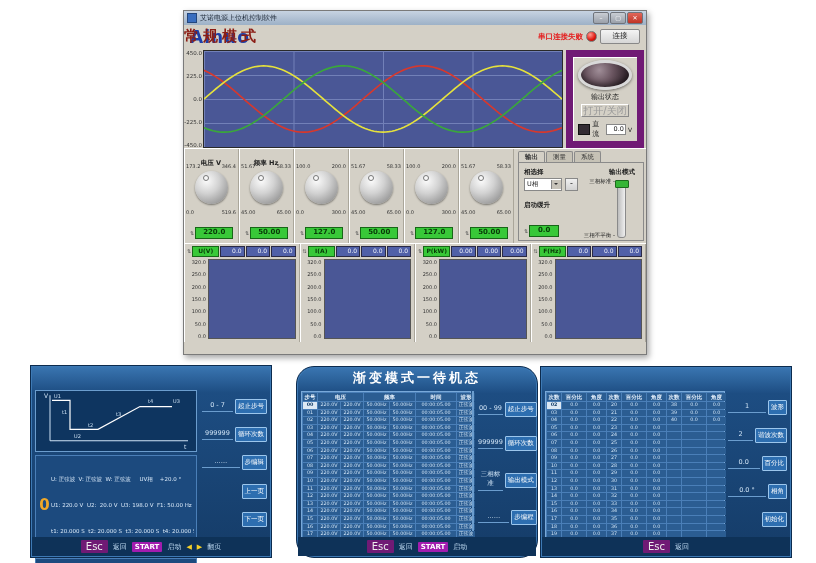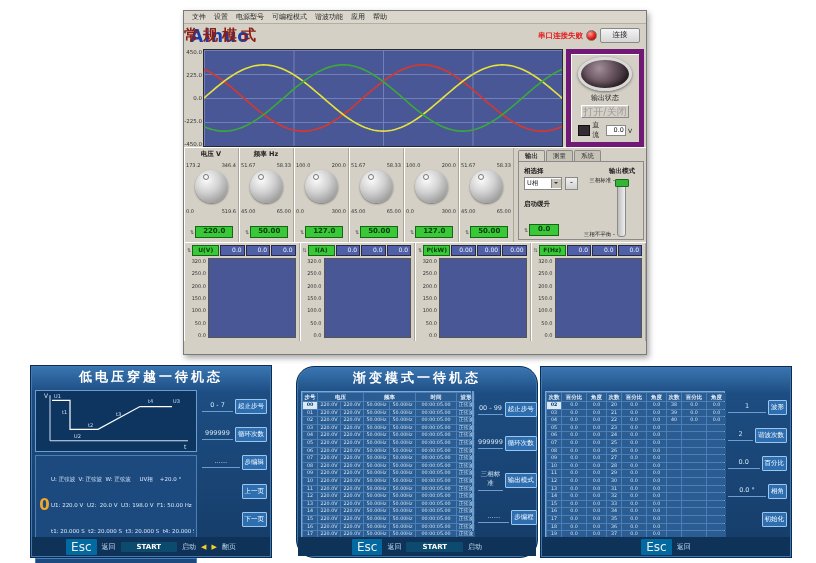--- a/index.html
+++ b/index.html
@@ -27,38 +27,38 @@
                background:linear-gradient(#f4f4f4,#d6d6d6);border:1px solid #888;border-radius:2px;}
 
   
   .wave-row{height:100px;display:flex;padding:2px 2px 0 2px;box-sizing:border-box;}
   .wave-ticks{width:16px;display:flex;flex-direction:column;justify-content:space-between;align-items:flex-end;
               font-size:5.5px;color:#333;padding:0 1px 0 0;}
   .wave-plot{flex:1;position:relative;background:#4a5796;border:1px solid #2a2a2a;
              background-image:linear-gradient(#7280b8 1px,transparent 1px),linear-gradient(90deg,#7280b8 1px,transparent 1px);
              background-size:100% 25%,25% 100%;}
   .wave-plot svg{position:absolute;left:0;top:0;width:100%;height:100%;}
-  .out-panel{width:78px;margin-left:3px;border:5px solid #701a75;box-shadow:inset 1px 1px 0 #fff;
+  .out-panel{width:78px;margin-left:3px;border:7px solid #701a75;box-shadow:inset 1px 1px 0 #fff;
              display:flex;flex-direction:column;align-items:center;padding:3px 16px 2px;box-sizing:border-box;gap:2px;}
   .sphere{width:48px;height:48px;border-radius:50%;
           background:radial-gradient(circle at 38% 30%,#a08e98 0%,#6a5560 40%,#3a2c34 75%,#241b20);
           border:3px solid #d9d9d9;box-shadow:0 1px 3px rgba(0,0,0,.5),inset 0 -3px 5px rgba(0,0,0,.4);}
   .out-label{font-size:7px;color:#222;}
   .out-toggle{width:46px;height:12px;font-size:10px;line-height:11px;text-align:center;color:#9a9a9a;
               background:#d4d0c6;border:1px solid #fff;border-right-color:#8a8a8a;border-bottom-color:#8a8a8a;}
   .dc-row{display:flex;align-items:center;gap:2px;}
   .dc-led{width:12px;height:9px;background:#332c33;border:1px solid #111;}
   .dc-label{font-size:7px;color:#222;}
   .dc-box{width:20px;height:9px;background:#fff;border:1px solid #888;font-size:6.5px;line-height:9px;text-align:right;padding-right:1px;color:#222;}
   .dc-unit{font-size:6px;color:#222;}
 
   
   .knob-row{height:95px;display:flex;border-top:1px solid #fff;box-sizing:border-box;}
   .knob-panel{width:55px;position:relative;border-right:1px solid #aaa69a;box-shadow:inset 1px 0 0 #fff;box-sizing:border-box;}
-  .kp-title{height:9px;font-size:6.5px;font-weight:bold;color:#222;text-align:center;margin-top:2px;}
+  .kp-title{height:9px;font-size:6.5px;font-weight:bold;color:#222;text-align:center;margin-top:10px;}
   .scale{position:absolute;font-size:5px;color:#333;}
   .s-tl{left:2px;top:14px;} .s-tr{right:2px;top:14px;} .s-bl{left:2px;top:60px;} .s-br{right:2px;top:60px;}
   .knob{position:absolute;left:11px;top:22px;width:33px;height:33px;border-radius:50%;
         background:radial-gradient(circle at 35% 30%,#fbfbfb,#d2d2d2 40%,#9c9c9c 78%,#8a8a8a);
         box-shadow:0 1px 2px rgba(0,0,0,.45);}
   .knob::after{content:"";position:absolute;left:8px;top:4px;width:4px;height:4px;border-radius:50%;background:#f8f8f8;border:1px solid #777;}
   .lcd-row{position:absolute;bottom:4px;left:6px;display:flex;align-items:center;gap:1px;}
   .spin{font-size:5px;color:#555;line-height:5px;}
   .lcd{width:36px;height:10px;background:#38c838;border:1px solid #176617;font-size:7px;font-weight:bold;
        line-height:9px;text-align:center;color:#083a08;}
@@ -107,22 +107,22 @@
           border:1px solid #0c2b4e;box-shadow:inset 0 0 0 1px #3d79b4;color:#cfe3f5;}
   .bp-title{height:22px;line-height:22px;text-align:center;color:#fff;font-weight:bold;font-size:13px;letter-spacing:3px;}
   .bp-body{position:absolute;left:4px;right:3px;top:24px;bottom:21px;display:flex;}
   .bp-side{flex:1;margin-left:4px;display:flex;flex-direction:column;justify-content:space-around;padding:2px 1px;}
   .side-row{display:flex;align-items:center;gap:2px;}
   .side-val{flex:1;text-align:center;font-size:6.5px;color:#cfe3f5;border-bottom:1px solid #6b9dce;padding-bottom:2px;}
   .side-btn{background:#2d6eb0;border:1px solid #9cc6ec;color:#fff;font-size:6.5px;padding:2px 2px;white-space:nowrap;border-radius:1px;}
   .side-btn.lone{margin-left:auto;}
   .bp-footer{position:absolute;left:1px;right:1px;bottom:1px;height:19px;background:#0e3258;
              display:flex;align-items:center;justify-content:center;gap:5px;font-size:7px;color:#bcd8f0;}
-  .esc-btn{background:#0369a1;color:#eee;padding:1px 5px;border-radius:1px;font-size:12px;}
-  .start-btn{background:#0c4a6e;color:#fff;font-weight:bold;padding:1px 16px;border-radius:1px;font-size:7px;}
+  .esc-btn{background:#701a75;color:#eee;padding:1px 5px;border-radius:1px;font-size:10px;}
+  .start-btn{background:#a21caf;color:#fff;font-weight:bold;padding:1px 3px;border-radius:1px;font-size:7px;}
   .arr{color:#f5d028;font-size:7px;}
 
   
   #low-panel{left:30px;top:365px;width:240px;height:191px;}
   #low-panel .bp-main{width:162px;display:flex;flex-direction:column;}
   .diagram{height:60px;background:#0e3560;border:1px solid #6b9dce;margin-bottom:3px;}
   .diagram svg{width:100%;height:100%;}
   .step{display:flex;border:1px solid #4a7fb8;background:#1c4a7e;margin-bottom:2px;padding:1px 2px;flex:1;}
   .step-num{width:13px;font-size:15px;font-weight:bold;color:#f0a828;text-align:center;align-self:center;}
   .step-lines{flex:1;font-size:5.5px;color:#d8e8f8;line-height:1.6;white-space:pre;overflow:hidden;}
@@ -144,29 +144,29 @@
   #harm-panel{left:540px;top:366px;width:250px;height:190px;}
   #harm-panel .bp-main{width:178px;}
   #harm-grid{grid-template-columns:14px 24px 19px 14px 24px 19px 14px 24px 19px;width:176px;}
 </style>
 </head>
 <body>
 
 <div id="stage">
 
   <div id="main-win">
-    <div class="menubar">
-        <span class="mitem">文件</span>
-        <span class="mitem">设置</span>
-        <span class="mitem">电源型号</span>
-        <span class="mitem">可编程模式</span>
-        <span class="mitem">谐波功能</span>
-        <span class="mitem">应用</span>
-        <span class="mitem">帮助</span>
-      </div>
+    <div class="titlebar">
+      <span class="win-icon"></span>
+      <span class="win-title">艾诺电源上位机控制软件</span>
+      <span class="win-controls">
+        <span class="wc">–</span>
+        <span class="wc">▢</span>
+        <span class="wc close">✕</span>
+      </span>
+    </div>
 
     <div class="hdr">
       <span class="brand">Ainuo</span>
       <span class="mode-title">常规模式</span>
       <span class="conn">
         <span class="conn-text">串口连接失败</span>
         <span class="led"></span>
         <span class="connect-btn">连接</span>
       </span>
     </div>
@@ -383,21 +383,20 @@
               <span class="tick">50.0</span>
               <span class="tick">0.0</span>
             </div>
           <div class="m-area"></div>
         </div>
       </div>
     </div>
   </div>
 
   <div id="low-panel" class="bpanel">
-    <div class="bp-title">低电压穿越一待机态</div>
     <div class="bp-body">
       <div class="bp-main">
         <div class="diagram">
           <svg viewBox="0 0 160 58" preserveAspectRatio="none">
             <line x1="14" y1="4" x2="14" y2="48" stroke="#cfe3f5" stroke-width="1"></line>
             <line x1="14" y1="48" x2="152" y2="48" stroke="#cfe3f5" stroke-width="1"></line>
             <polyline points="16,9 34,9 34,37 62,37 104,15 136,15" fill="none" stroke="#ffffff" stroke-width="1.2"></polyline>
             <text x="8" y="7" font-size="6" fill="#cfe3f5">V</text>
             <text x="18" y="7" font-size="5" fill="#cfe3f5">U1</text>
             <text x="26" y="22" font-size="5" fill="#cfe3f5">t1</text>

